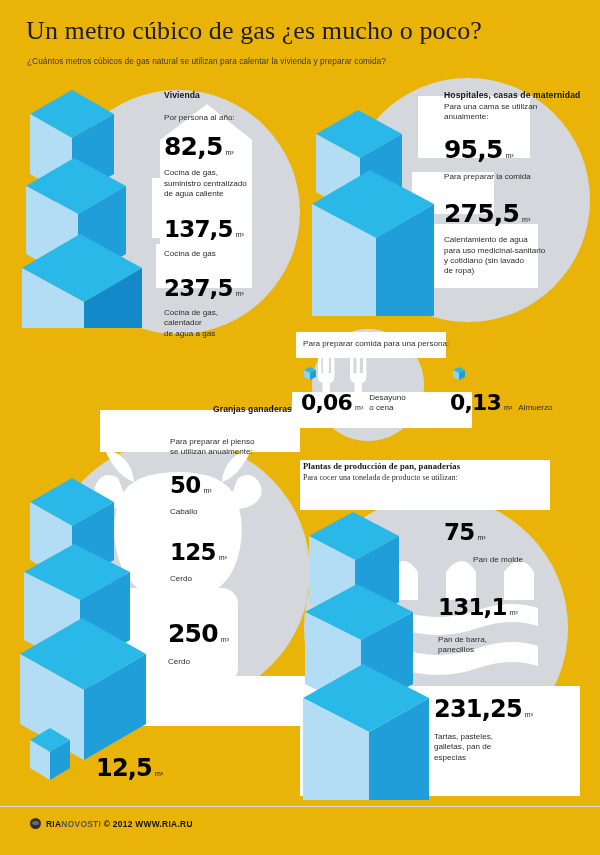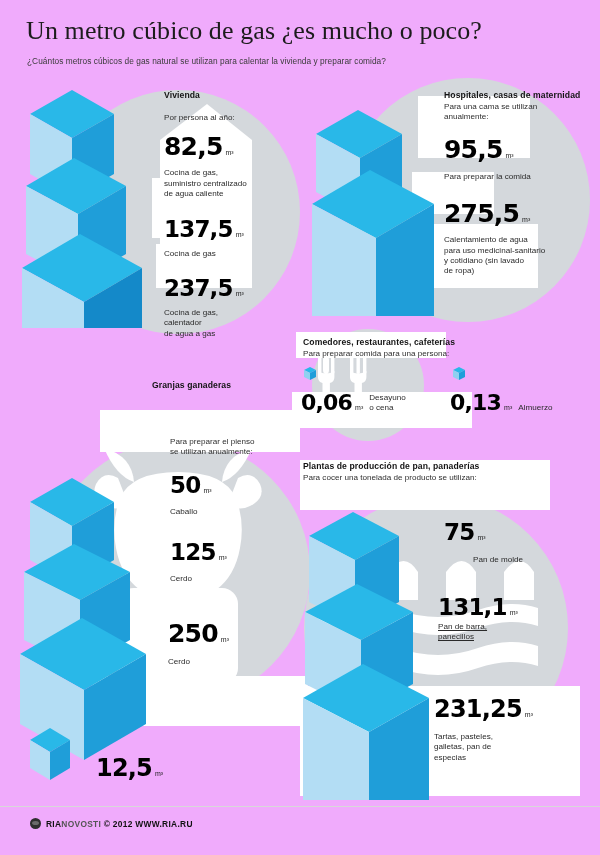--- a/index.html
+++ b/index.html
@@ -7,21 +7,21 @@
     width: 600px;
     height: 855px;
     background: #ffffff;
     font-family: "Liberation Sans", sans-serif;
     overflow: hidden;
   }
   #page {
     position: relative;
     width: 600px;
     height: 855px;
-    background: #f0abfc;
+    background: #eab308;
     overflow: hidden;
   }
 
   
   .title {
     position: absolute;
     left: 26px; top: 16px;
     width: 560px;
     font-family: "Liberation Serif", serif;
     font-size: 26px;
@@ -267,21 +267,20 @@
     <div class="numrow" style="margin-top:19px;">
       <span class="bignum" style="font-size:25px;">275,5</span><span class="unit">m³</span>
     </div>
     <div class="caption" style="margin-top:9px; white-space:pre-line;">Calentamiento de agua
 para uso medicinal-sanitario
 y cotidiano (sin lavado
 de ropa)</div>
   </div>
 
   <div class="block" style="left:303px; top:337px; width:290px;">
-    <div class="sec-title">Comedores, restaurantes, cafeterías</div>
     <div class="sec-sub" style="margin-top:2px;">Para preparar comida para una persona:</div>
   </div>
 
   <div class="cube-stack" style="left:303px; top:366px;">
     <svg class="cube-svg" width="14" height="15" viewBox="0 0 14 15">
       <polygon points="1,4 7,1 13,4 7,7" fill="#29b8e8"></polygon>
       <polygon points="1,4 7,7 7,14 1,11" fill="#8fd1f0"></polygon>
       <polygon points="13,4 13,11 7,14 7,7" fill="#1f9ed9"></polygon>
     </svg>
   </div>
@@ -319,21 +318,21 @@
         <polygon points="126,182 126,252 64,288 64,218" fill="#1f9ed9"></polygon>
       </g>
       <g>
         <polygon points="10,268 30,256 50,268 30,280" fill="#29b8e8"></polygon>
         <polygon points="10,268 30,280 30,308 10,296" fill="#b3ddf4"></polygon>
         <polygon points="50,268 50,296 30,308 30,280" fill="#1f9ed9"></polygon>
       </g>
     </svg>
   </div>
 
-  <div class="block" style="left:152px; top:380px; width:140px;">
+  <div class="block" style="left:152px; top:404px; width:140px;text-align:right;">
     <div class="sec-title">Granjas ganaderas</div>
   </div>
   <div class="block" style="left:170px; top:437px; width:130px;">
     <div class="sec-sub" style="white-space:pre-line;">Para preparar el pienso
 se utilizan anualmente:</div>
     <div class="numrow" style="margin-top:16px;">
       <span class="bignum" style="font-size:23px;">50</span><span class="unit">m³</span>
     </div>
     <div class="caption" style="margin-top:10px;">Caballo</div>
     <div class="numrow" style="margin-top:24px;">
@@ -365,37 +364,37 @@
         <polygon points="110,104 110,176 58,204 58,132" fill="#1f9ed9"></polygon>
       </g>
       <g>
         <polygon points="0,190 60,156 126,190 66,224" fill="#29b8e8"></polygon>
         <polygon points="0,190 66,224 66,292 0,292" fill="#b3ddf4"></polygon>
         <polygon points="126,190 126,292 66,292 66,224" fill="#1f9ed9"></polygon>
       </g>
     </svg>
   </div>
 
-  <div class="block" style="left:303px; top:461px; width:280px;">
+  <div class="block" style="left:303px; top:461px; width:280px;font-family:Liberation Serif, serif;">
     <div class="sec-title">Plantas de producción de pan, panaderías</div>
     <div class="sec-sub" style="margin-top:2px;">Para cocer una tonelada de producto se utilizan:</div>
   </div>
 
   <div class="block" style="left:444px; top:521px; width:140px;">
     <div class="numrow">
       <span class="bignum" style="font-size:23px;">75</span><span class="unit">m³</span>
     </div>
     <div class="caption" style="margin-top:11px;padding-left:29px;">Pan de molde</div>
   </div>
 
   <div class="block" style="left:438px; top:596px; width:150px;">
     <div class="numrow">
       <span class="bignum" style="font-size:23px;">131,1</span><span class="unit">m³</span>
     </div>
-    <div class="caption" style="margin-top:3px; white-space:pre-line;text-decoration:underline;">Pan de barra,
+    <div class="caption" style="margin-top:16px; white-space:pre-line;">Pan de barra,
 panecillos</div>
   </div>
 
   <div class="block" style="left:434px; top:697px; width:155px;">
     <div class="numrow">
       <span class="bignum" style="font-size:24px;">231,25</span><span class="unit">m³</span>
     </div>
     <div class="caption" style="margin-top:11px; white-space:pre-line;">Tartas, pasteles,
 galletas, pan de
 especias</div>

